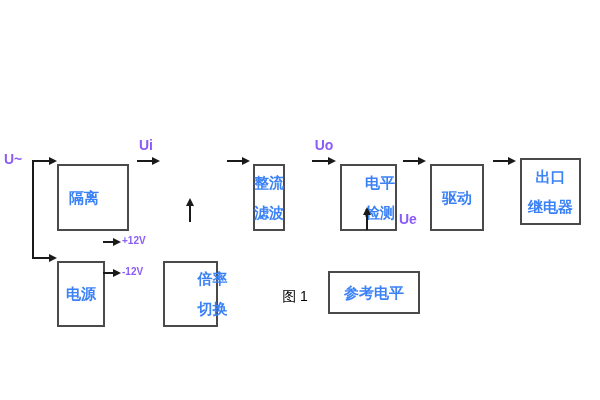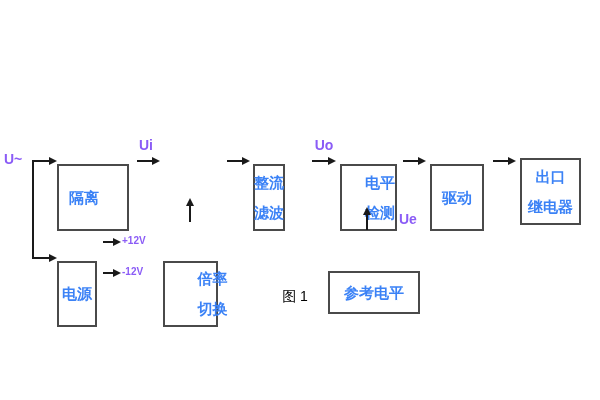--- a/index.html
+++ b/index.html
@@ -47,21 +47,21 @@
     <span>检测</span>
   </div>
   <div class="box" style="left:430px;top:128px;width:54px;height:67px;">
     <span>驱动</span>
   </div>
   <div class="box" style="left:520px;top:122px;width:61px;height:67px;">
     <span>出口</span>
     <span>继电器</span>
   </div>
 
-  <div class="box" style="left:57px;top:225px;width:40px;height:66px;">
+  <div class="box" style="left:57px;top:225px;width:48px;height:66px;">
     <span>电源</span>
   </div>
   <div class="box" style="left:163px;top:225px;width:55px;height:66px;padding-left:44px;">
     <span>倍率</span>
     <span>切换</span>
   </div>
   <div class="box" style="left:328px;top:235px;width:92px;height:43px;">
     <span>参考电平</span>
   </div>
 

